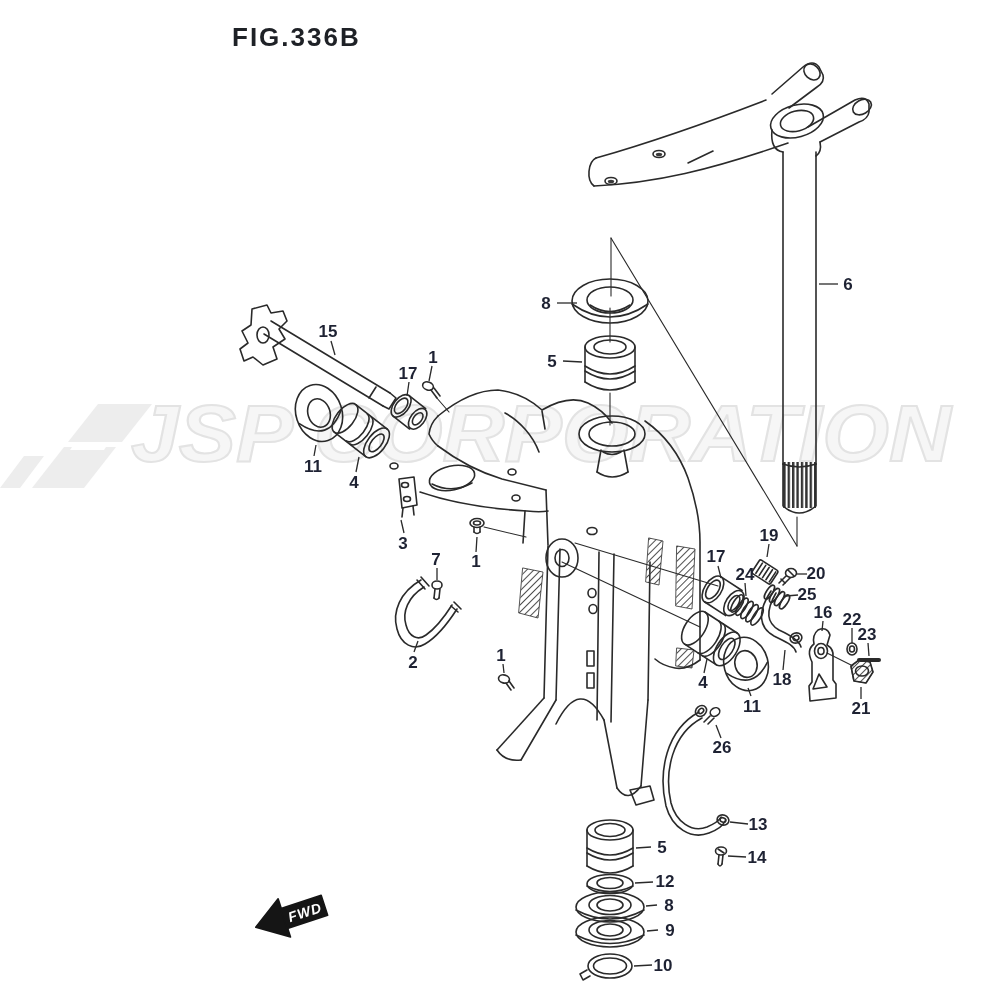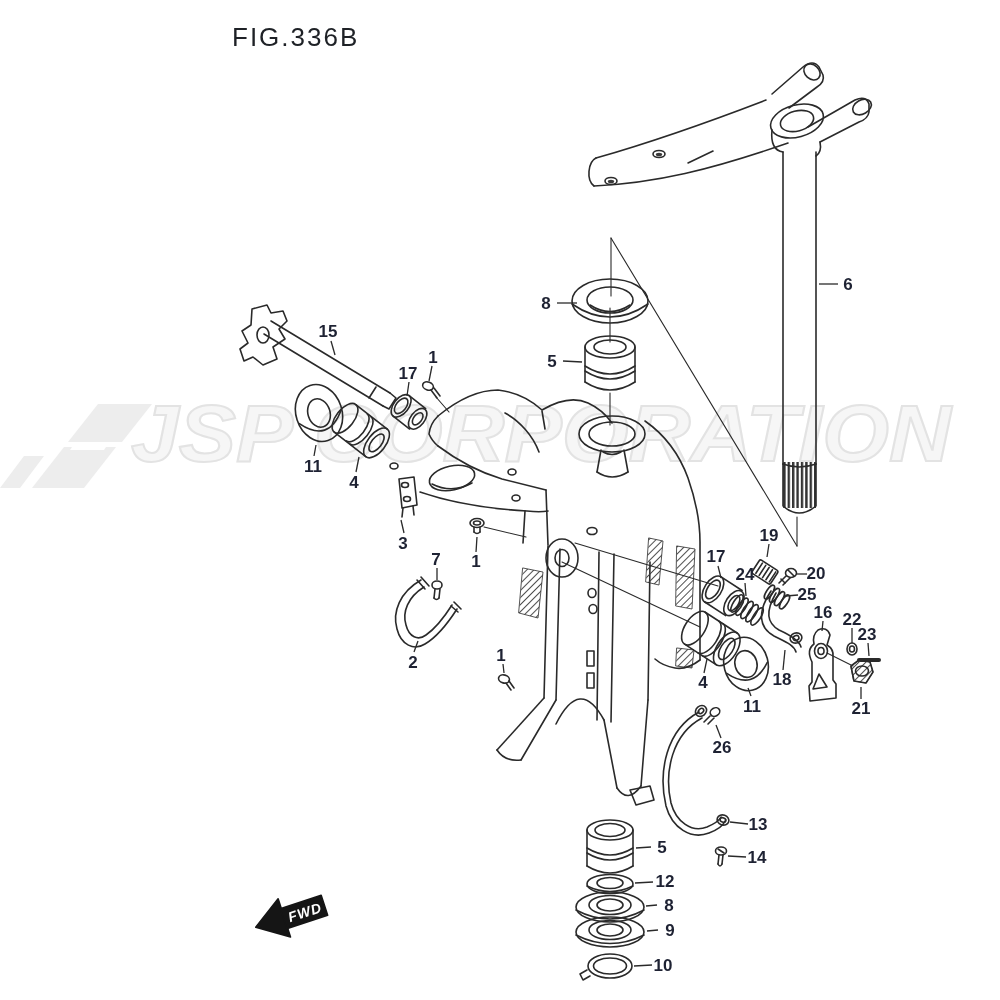--- a/index.html
+++ b/index.html
@@ -2,21 +2,21 @@
 <html style="--line-color: #2a2a2a; --label-color: #1e2233; --wm-color: #ededed; --bg-color: #ffffff;"><head>
 <meta charset="utf-8">
 <style>
   :root{
     --line-color:#2a2a2a; --label-color:#1e2233; --wm-color:#ededed; --bg-color:#ffffff;
   }
   html,body{margin:0;padding:0;background:#fff;}
   #page{position:relative;width:1000px;height:1000px;background:var(--bg-color);overflow:hidden;
         font-family:"Liberation Sans",sans-serif;}
   #figure-title{position:absolute;left:232px;top:22px;font-size:26px;letter-spacing:2px;
-        color:#1e2126;font-weight:400;}
+        color:#1e2126;font-weight:700;}
   #figure-svg{position:absolute;left:0;top:0;}
   
   #art *{fill:none;stroke:var(--line-color);stroke-width:1.6;stroke-linecap:round;stroke-linejoin:round;}
   #art .thin{stroke-width:1.1;}
   #art .hatch{fill:url(#hatchPat);stroke:var(--line-color);stroke-width:0.8;}
   #art .spline-fill{fill:url(#splinePat);stroke:none;}
   #art .dark-fill{fill:var(--line-color);stroke:none;}
   #art .hole-dark{fill:#3a3a3a;stroke:none;}
   #art .arrow-solid{fill:#151515;stroke:#151515;}
   #art .fwd-text{fill:#ffffff;stroke:none;font:italic bold 14px "Liberation Sans",sans-serif;letter-spacing:1px;}

